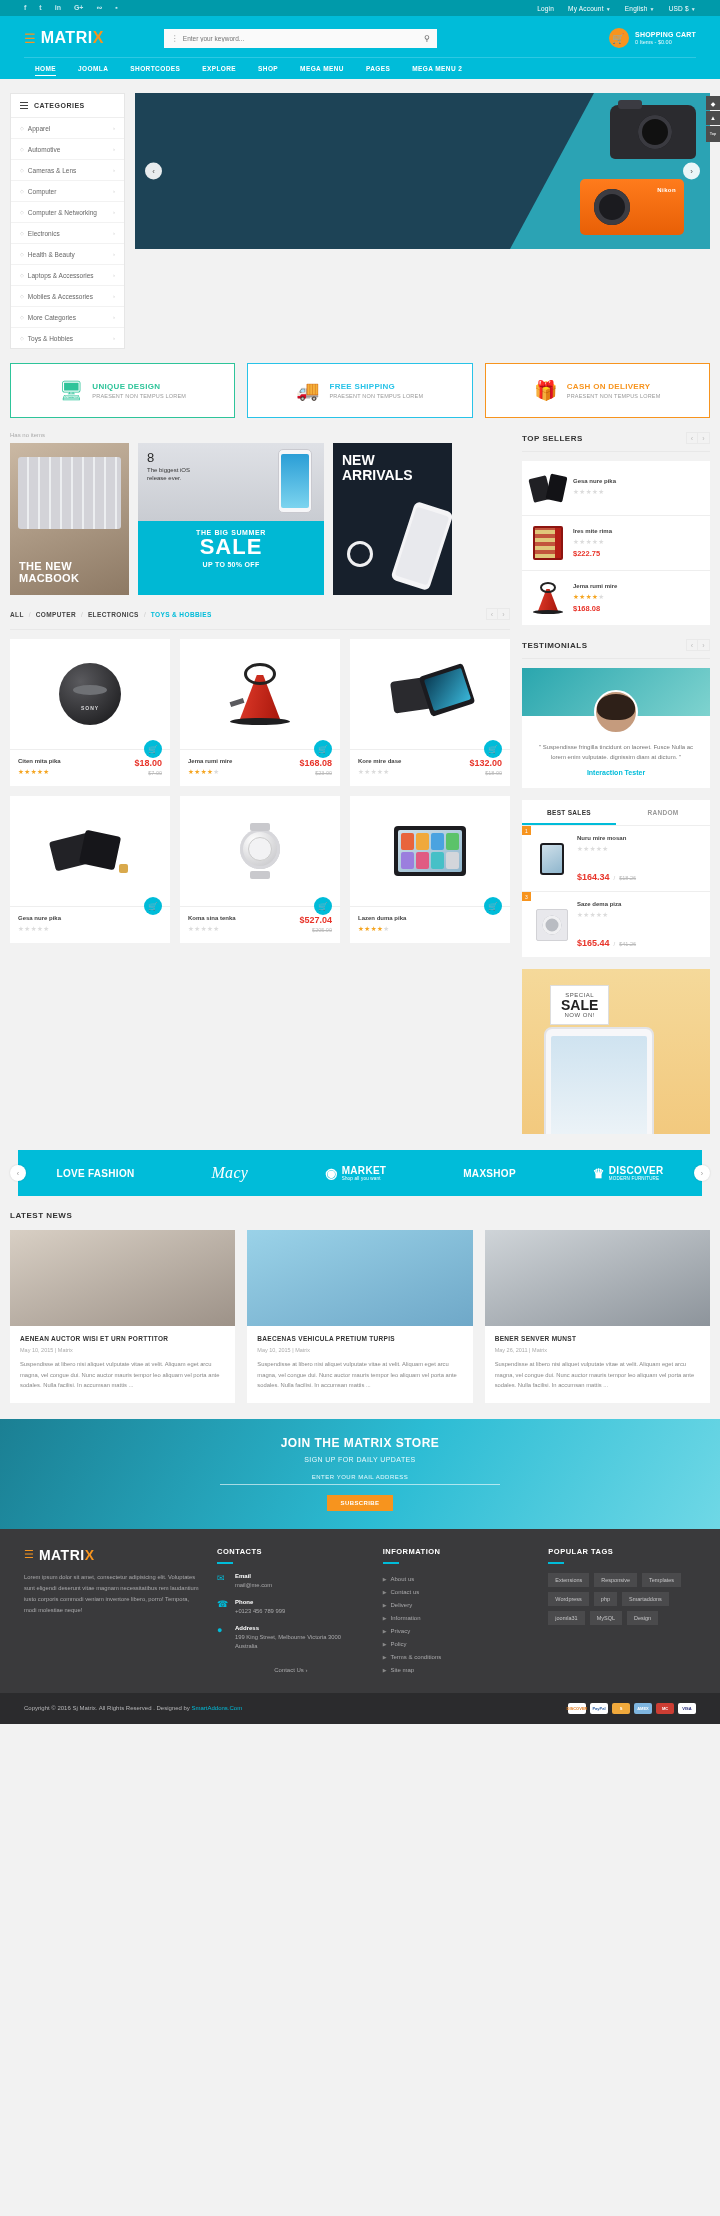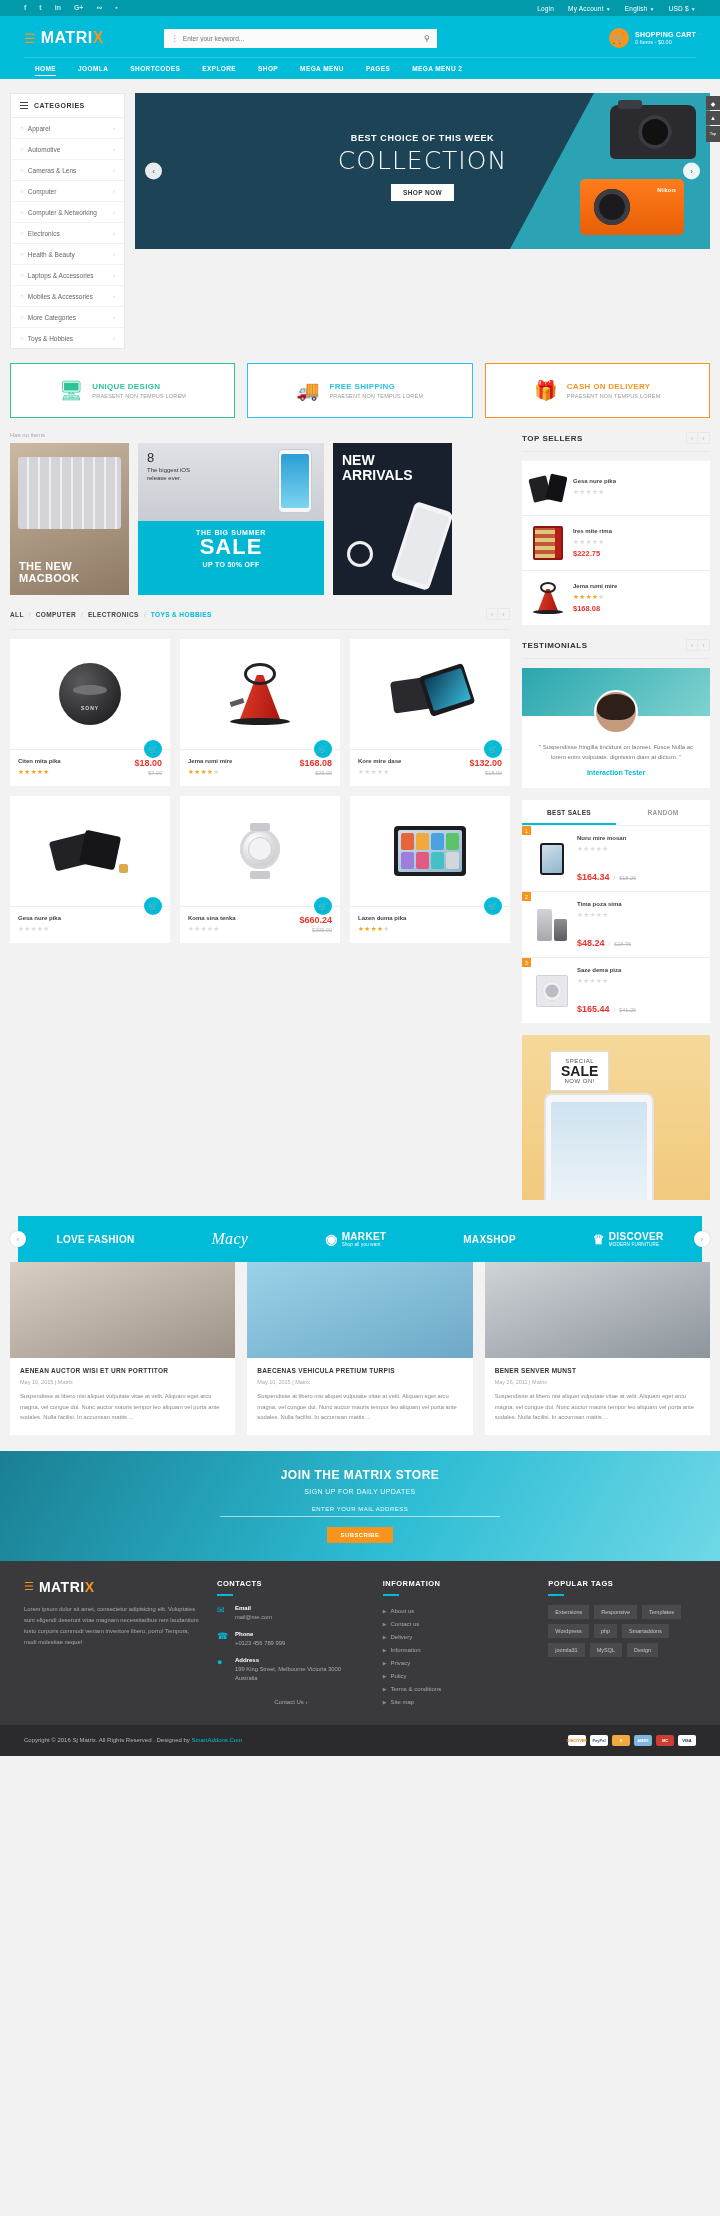--- a/index.html
+++ b/index.html
@@ -407,25 +407,20 @@
           <span class="bul">◇</span>
           <span>Toys &amp; Hobbies</span>
           <span class="chev">›</span>
         </div>
     </div>
 
     <div class="slider">
       <div class="wedge"></div>
       <div class="cam1"></div>
       <div class="cam2"></div>
-      <div class="slider-txt">
-        <div class="l1">BEST CHOICE OF THIS WEEK</div>
-        <div class="l2">COLLECTION</div>
-        <div class="shopnow">SHOP NOW</div>
-      </div>
       <div class="sarr l">‹</div>
       <div class="sarr r">›</div>
     </div>
   </div>
 
   <div class="feats">
     <div class="feat" style="border-color:#2ec49a">
       <span class="fi" style="color:#2ec49a">🖥</span>
       <div>
         <div class="ft1" style="color:#2ec49a">UNIQUE DESIGN</div>
@@ -590,21 +585,21 @@
               <div style="position:absolute;left:14px;bottom:0;width:20px;height:8px;background:#c9c9cd;border-radius:2px;"></div>
             </div>
             <div class="cartbtn">🛒</div>
           </div>
           <div class="meta">
             <div>
               <div class="nm">Koma sina tenka</div>
               <div class="stars">★★★★★</div>
             </div>
             <div class="pr">
-              <div class="pnew">$660.24</div>
+              <div class="pnew">$527.04</div>
               <div class="pold">$205.00</div>
             </div>
           </div>
         </div>
 
         <div class="pcard">
           <div class="img">
             <div style="width:72px;height:50px;background:#1c1c20;border-radius:4px;padding:4px;">
               <div style="width:100%;height:100%;background:linear-gradient(150deg,#cfe0ea,#8fb6cd);border-radius:2px;display:grid;grid-template-columns:repeat(4,1fr);gap:2px;padding:3px;">
                 <div style="background:#e8643c;border-radius:2px;"></div>
@@ -719,38 +714,20 @@
             <div class="nm">Nuru mire mosan</div>
             <div class="stars">★★★★★</div>
             <div class="prline">
               <span class="pnew">$164.34</span>
               <span class="sep2">/</span>
               <span class="sl">$18.26</span>
             </div>
           </div>
         </div>
         <div class="titem rk">
-          <div class="rank">2</div>
-          <div class="thumb">
-            <div style="display:flex;gap:2px;align-items:flex-end;">
-              <div style="width:15px;height:32px;background:linear-gradient(#d4d4d8,#a6a6ab);border-radius:2px;"></div>
-              <div style="width:13px;height:22px;background:linear-gradient(#8e8e93,#5c5c61);border-radius:2px;"></div>
-            </div>
-          </div>
-          <div>
-            <div class="nm">Tima poza sima</div>
-            <div class="stars">★★★★★</div>
-            <div class="prline">
-              <span class="pnew">$48.24</span>
-              <span class="sep2">/</span>
-              <span class="sl">$18.76</span>
-            </div>
-          </div>
-        </div>
-        <div class="titem rk">
           <div class="rank">3</div>
           <div class="thumb">
             <div style="position:relative;width:32px;height:32px;background:#e8e8ec;border-radius:2px;border:1px solid #d2d2d6;">
               <div style="position:absolute;left:50%;top:50%;transform:translate(-50%,-50%);width:19px;height:19px;border-radius:50%;background:#b9bcc2;box-shadow:inset 0 0 0 3px #f0f0f2;"></div>
             </div>
           </div>
           <div>
             <div class="nm">Saze dema piza</div>
             <div class="stars">★★★★★</div>
             <div class="prline">
@@ -791,20 +768,21 @@
           <span>MAXSHOP</span>
         </div>
       <div class="b">
         <span style="font-size:13px;">♛</span>
         <span><span>DISCOVER</span><span class="small">MODERN FURNITURE</span></span>
       </div>
     </div>
     <div class="barr r">›</div>
   </div>
 
+  <div class="newshd">LATEST NEWS</div>
   <div class="news">
     <div class="ncard">
       <div class="pic a"></div>
       <div class="body">
         <h4>AENEAN AUCTOR WISI ET URN PORTTITOR</h4>
         <div class="date">May 10, 2015 | Matrix</div>
         <p>Suspendisse at libero nisi aliquet vulputate vitae at velit. Aliquam eget arcu magna, vel congue dui. Nunc auctor mauris tempor leo aliquam vel porta ante sodales. Nulla facilisi. In accumsan mattis ...</p>
       </div>
     </div>
     <div class="ncard">

